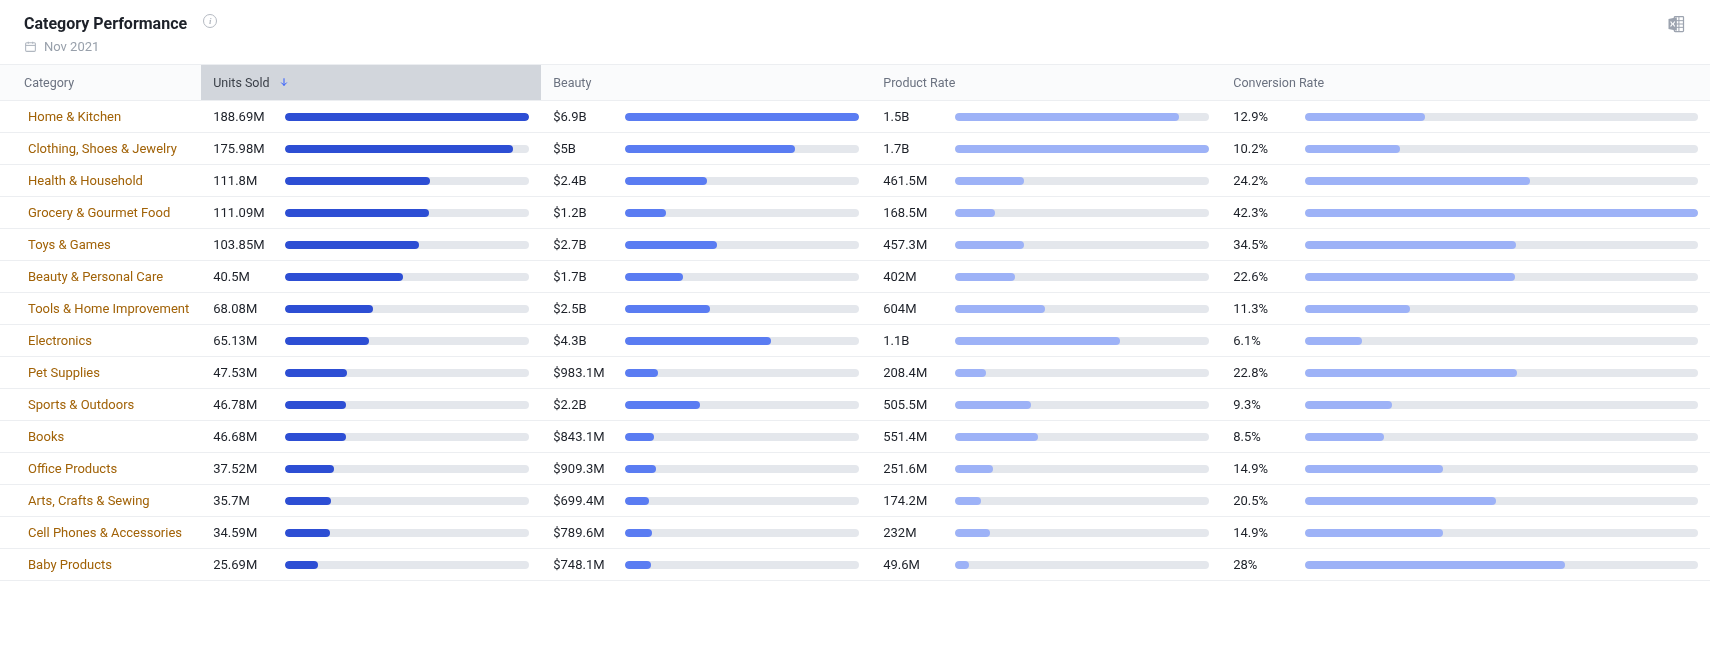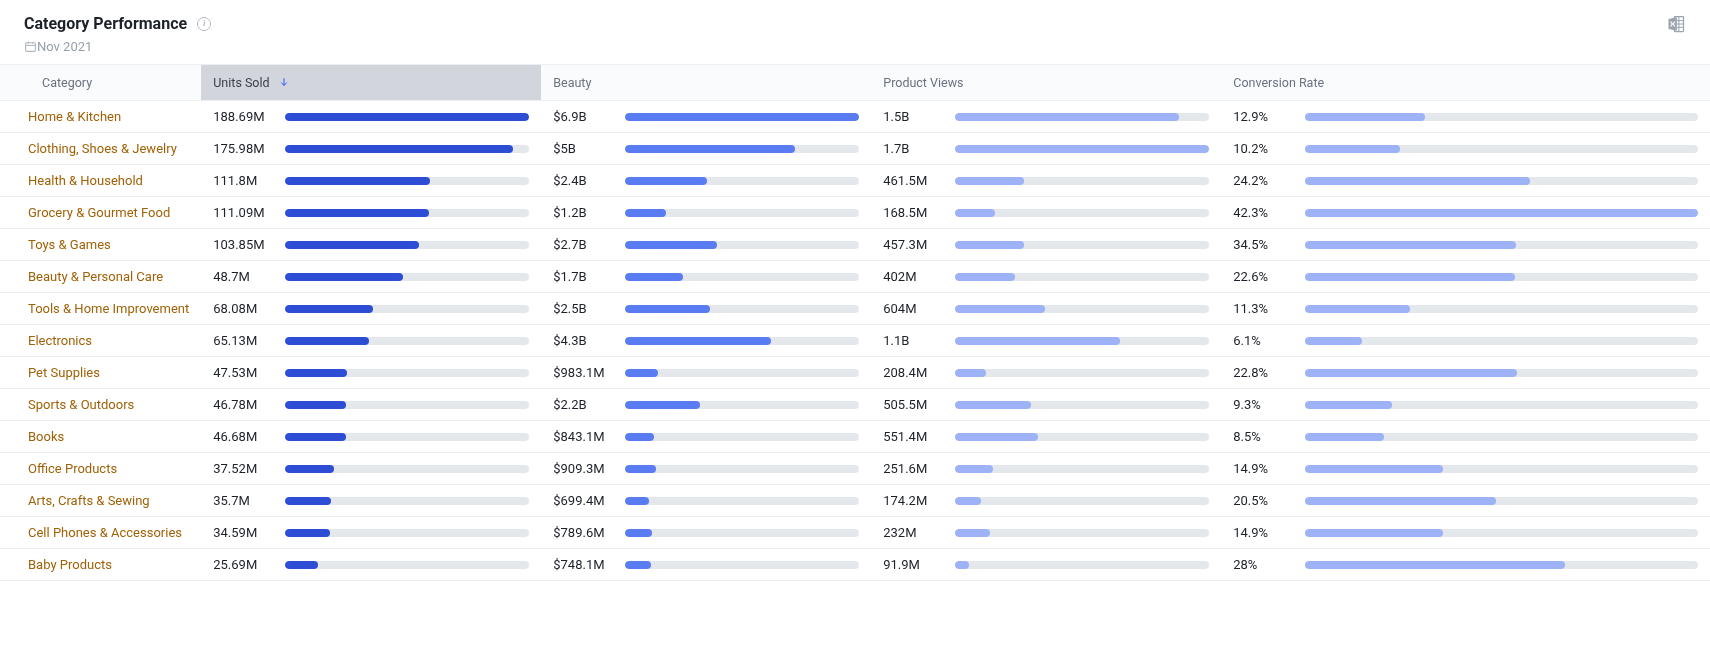--- a/index.html
+++ b/index.html
@@ -14,22 +14,22 @@
     padding: 14px 0 0 0;
   }
   .panel-header {
     display: flex;
     align-items: flex-start;
     justify-content: space-between;
     padding: 0 24px 10px 24px;
   }
   .panel-title-row {
     display: flex;
-    align-items: center;
-    gap: 10px;
+    align-items: flex-start;
+    gap: 16px;
   }
   .panel-title {
     font-size: 16px;
     font-weight: 700;
     color: #1d2129;
   }
   .info-icon {
     width: 14px;
     height: 14px;
     border: 1.2px solid #b5bac2;
@@ -40,20 +40,21 @@
     font-size: 9px;
     color: #b5bac2;
     font-weight: 600;
     font-style: italic;
     font-family: Georgia, serif;
     padding-bottom:1px;
   }
   .date-row {
     display: flex;
     align-items: center;
+    gap: 7px;
     margin-top: 6px;
     color: #98a0ab;
     font-size: 13px;
   }
   .cal-icon {
     width: 13px;
     height: 13px;
     display: inline-block;
   }
   .cal-icon svg { display:block; }
@@ -82,21 +83,21 @@
   }
   .thead-row th.sorted {
     background: #d2d6dc;
     color: #3a3f47;
   }
   .sort-arrow {
     color:#2e5bff;
     margin-left: 6px;
     display:inline-block;
   }
-  .thead-row th:first-child { padding-left: 42px; }
+  .thead-row th:first-child { padding-left: 24px; }
 
   tbody tr {
     border-bottom: 1px solid #eceef1;
   }
   tbody td {
     padding: 8px 12px;
     vertical-align: middle;
     white-space: nowrap;
     font-size: 13px;
   }
@@ -188,21 +189,21 @@
         <th class="sorted">
           <span>Units Sold</span>
           <span class="sort-arrow">
             <svg width="10" height="10" viewBox="0 0 24 24" fill="none" stroke="#2e5bff" stroke-width="2.4" stroke-linecap="round" stroke-linejoin="round">
               <line x1="12" y1="4" x2="12" y2="20"></line>
               <polyline points="6 14 12 20 18 14"></polyline>
             </svg>
           </span>
         </th>
         <th><span>Beauty</span></th>
-        <th><span>Product Views</span></th>
+        <th><span>Product Rate</span></th>
         <th><span>Conversion Rate</span></th>
       </tr>
     </thead>
     <tbody id="tbody">
         <tr>
           <td><a href="#" class="cat-link">Home &amp; Kitchen</a></td>
           <td>
             <div class="metric-cell">
               <span class="metric-val">188.69M</span>
               <div class="bar-track">
@@ -372,21 +373,21 @@
               <div class="bar-track">
                 <div class="bar-fill bar-conv" style="width: 53.7%;"></div>
               </div>
             </div>
           </td>
         </tr>
         <tr>
           <td><a href="#" class="cat-link">Beauty &amp; Personal Care</a></td>
           <td>
             <div class="metric-cell">
-              <span class="metric-val">48.7M</span>
+              <span class="metric-val">40.5M</span>
               <div class="bar-track">
                 <div class="bar-fill bar-units" style="width: 48.1%;"></div>
               </div>
             </div>
           </td>
           <td>
             <div class="metric-cell">
               <span class="metric-val">$1.7B</span>
               <div class="bar-track">
                 <div class="bar-fill bar-rev" style="width: 24.6%;"></div>
@@ -703,21 +704,21 @@
           <td>
             <div class="metric-cell">
               <span class="metric-val">$748.1M</span>
               <div class="bar-track">
                 <div class="bar-fill bar-rev" style="width: 10.8%;"></div>
               </div>
             </div>
           </td>
           <td>
             <div class="metric-cell">
-              <span class="metric-val">91.9M</span>
+              <span class="metric-val">49.6M</span>
               <div class="bar-track">
                 <div class="bar-fill bar-views" style="width: 5.4%;"></div>
               </div>
             </div>
           </td>
           <td>
             <div class="metric-cell">
               <span class="metric-val">28%</span>
               <div class="bar-track">
                 <div class="bar-fill bar-conv" style="width: 66.2%;"></div>

